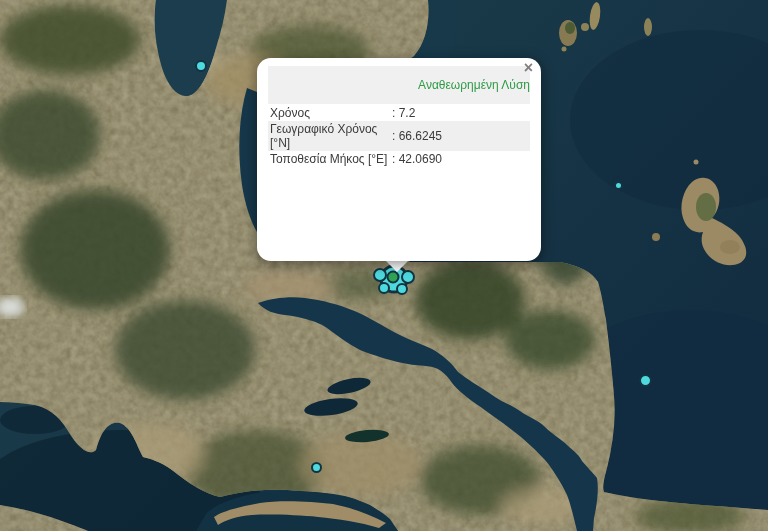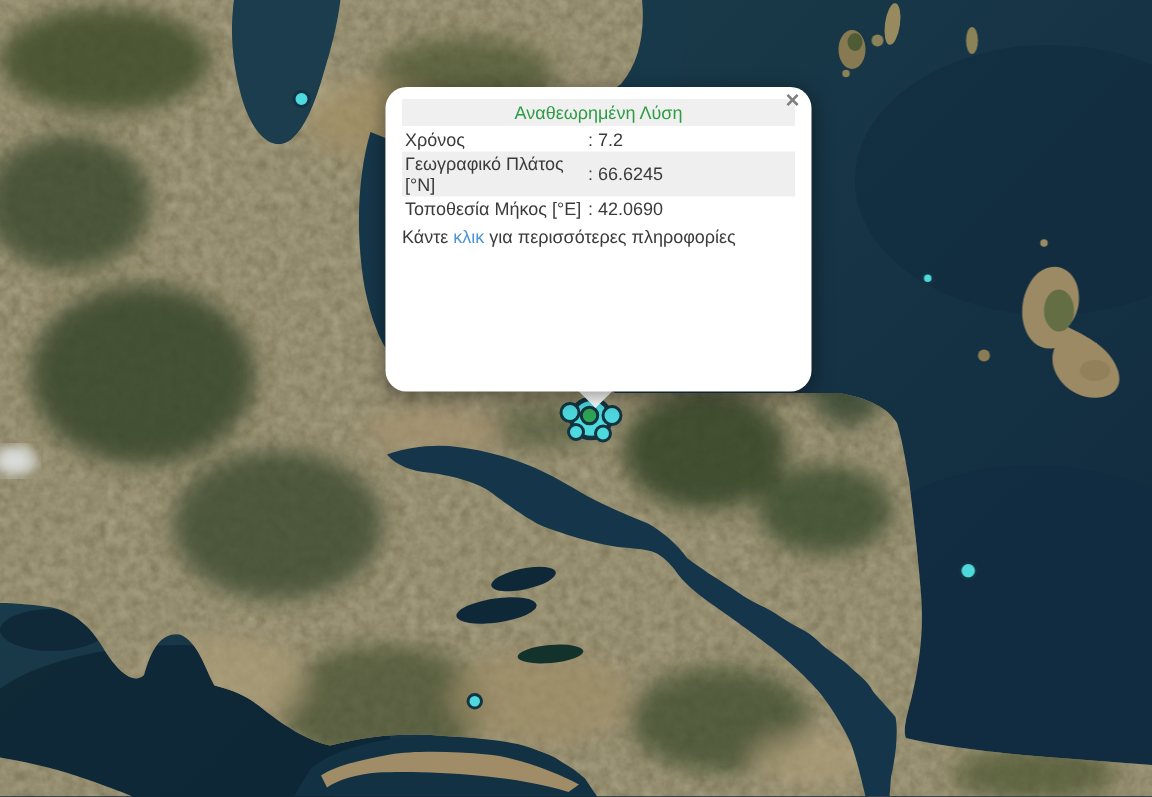--- a/index.html
+++ b/index.html
@@ -17,22 +17,22 @@
   
   #popup-tail{position:absolute;left:385px;top:243px;width:24px;height:24px;
               background:#ffffff;transform:rotate(45deg);z-index:3;}
   #popup{position:absolute;left:257px;top:58px;width:284px;height:203px;
          background:#ffffff;border-radius:14px;z-index:4;
          box-shadow:0 3px 14px rgba(0,0,0,.45);box-sizing:border-box;
          padding:8px 11px;font-size:12px;line-height:14px;color:#3b3b3b;}
   #popup-close{position:absolute;top:2px;right:8px;font-size:16px;line-height:16px;
                font-weight:bold;color:#7f7f7f;cursor:pointer;
                background:none;border:none;padding:0;font-family:inherit;}
-  #popup-title{background:#f0f0f0;color:var(--green);text-align:center;
-               padding:2px 0;margin-bottom:1px;}
+  #popup-title{background:#f0f0f0;color:var(--green);text-align:right;
+               padding:12px 0;margin-bottom:1px;}
   #popup table{width:100%;border-collapse:collapse;table-layout:fixed;}
   #popup td{padding:1px 2px;vertical-align:middle;word-wrap:break-word;}
   #popup td.lbl{width:118px;}
   #popup tr:nth-child(even){background:#efefef;}
   #popup-footer{margin-top:4px;}
   #popup-footer .lnk{color:var(--link);cursor:pointer;}
 </style>
 </head>
 <body>
 
@@ -186,24 +186,23 @@
   <div id="popup">
     <button id="popup-close">×</button>
     <div id="popup-title">Αναθεωρημένη Λύση</div>
     <table>
       <tbody>
         <tr>
           <td class="lbl">Χρόνος</td>
           <td class="val">: 7.2</td>
         </tr>
         <tr>
-          <td class="lbl">Γεωγραφικό Πλάτος [°N]</td>
+          <td class="lbl">Γεωγραφικό Χρόνος [°N]</td>
           <td class="val">: 66.6245</td>
         </tr>
         <tr>
           <td class="lbl">Τοποθεσία Μήκος [°E]</td>
           <td class="val">: 42.0690</td>
         </tr>
       </tbody>
     </table>
-    <div id="popup-footer"><span>Κάντε </span><span class="lnk">κλικ</span><span> για περισσότερες πληροφορίες</span></div>
   </div>
 </div>
 
 </body></html>

